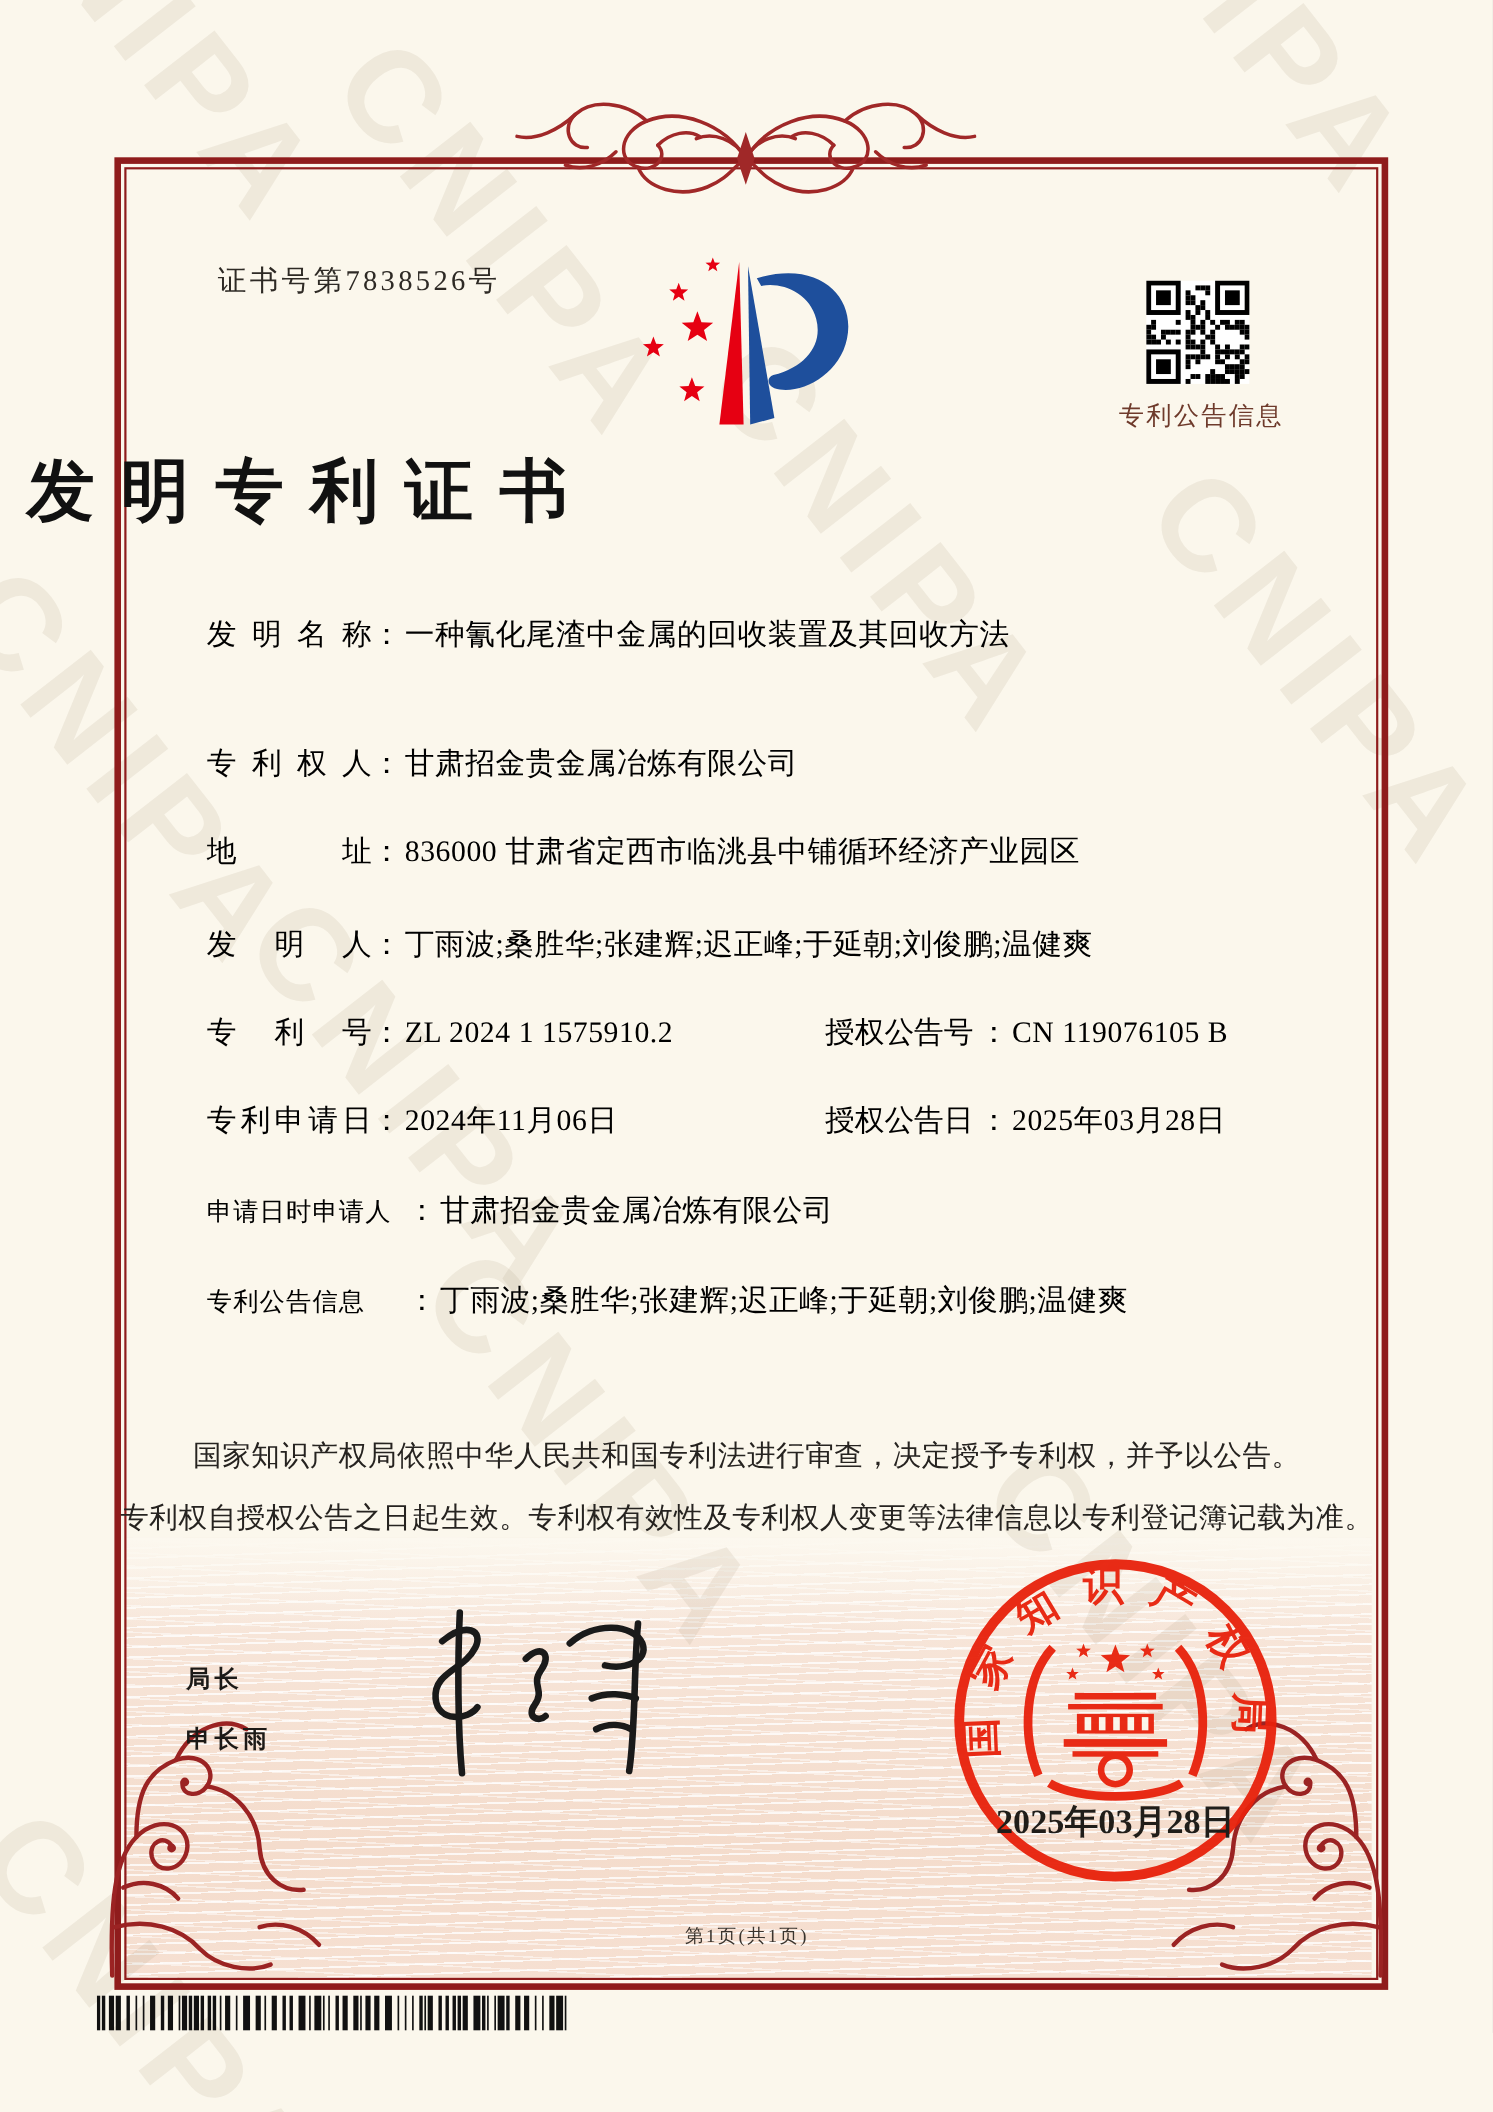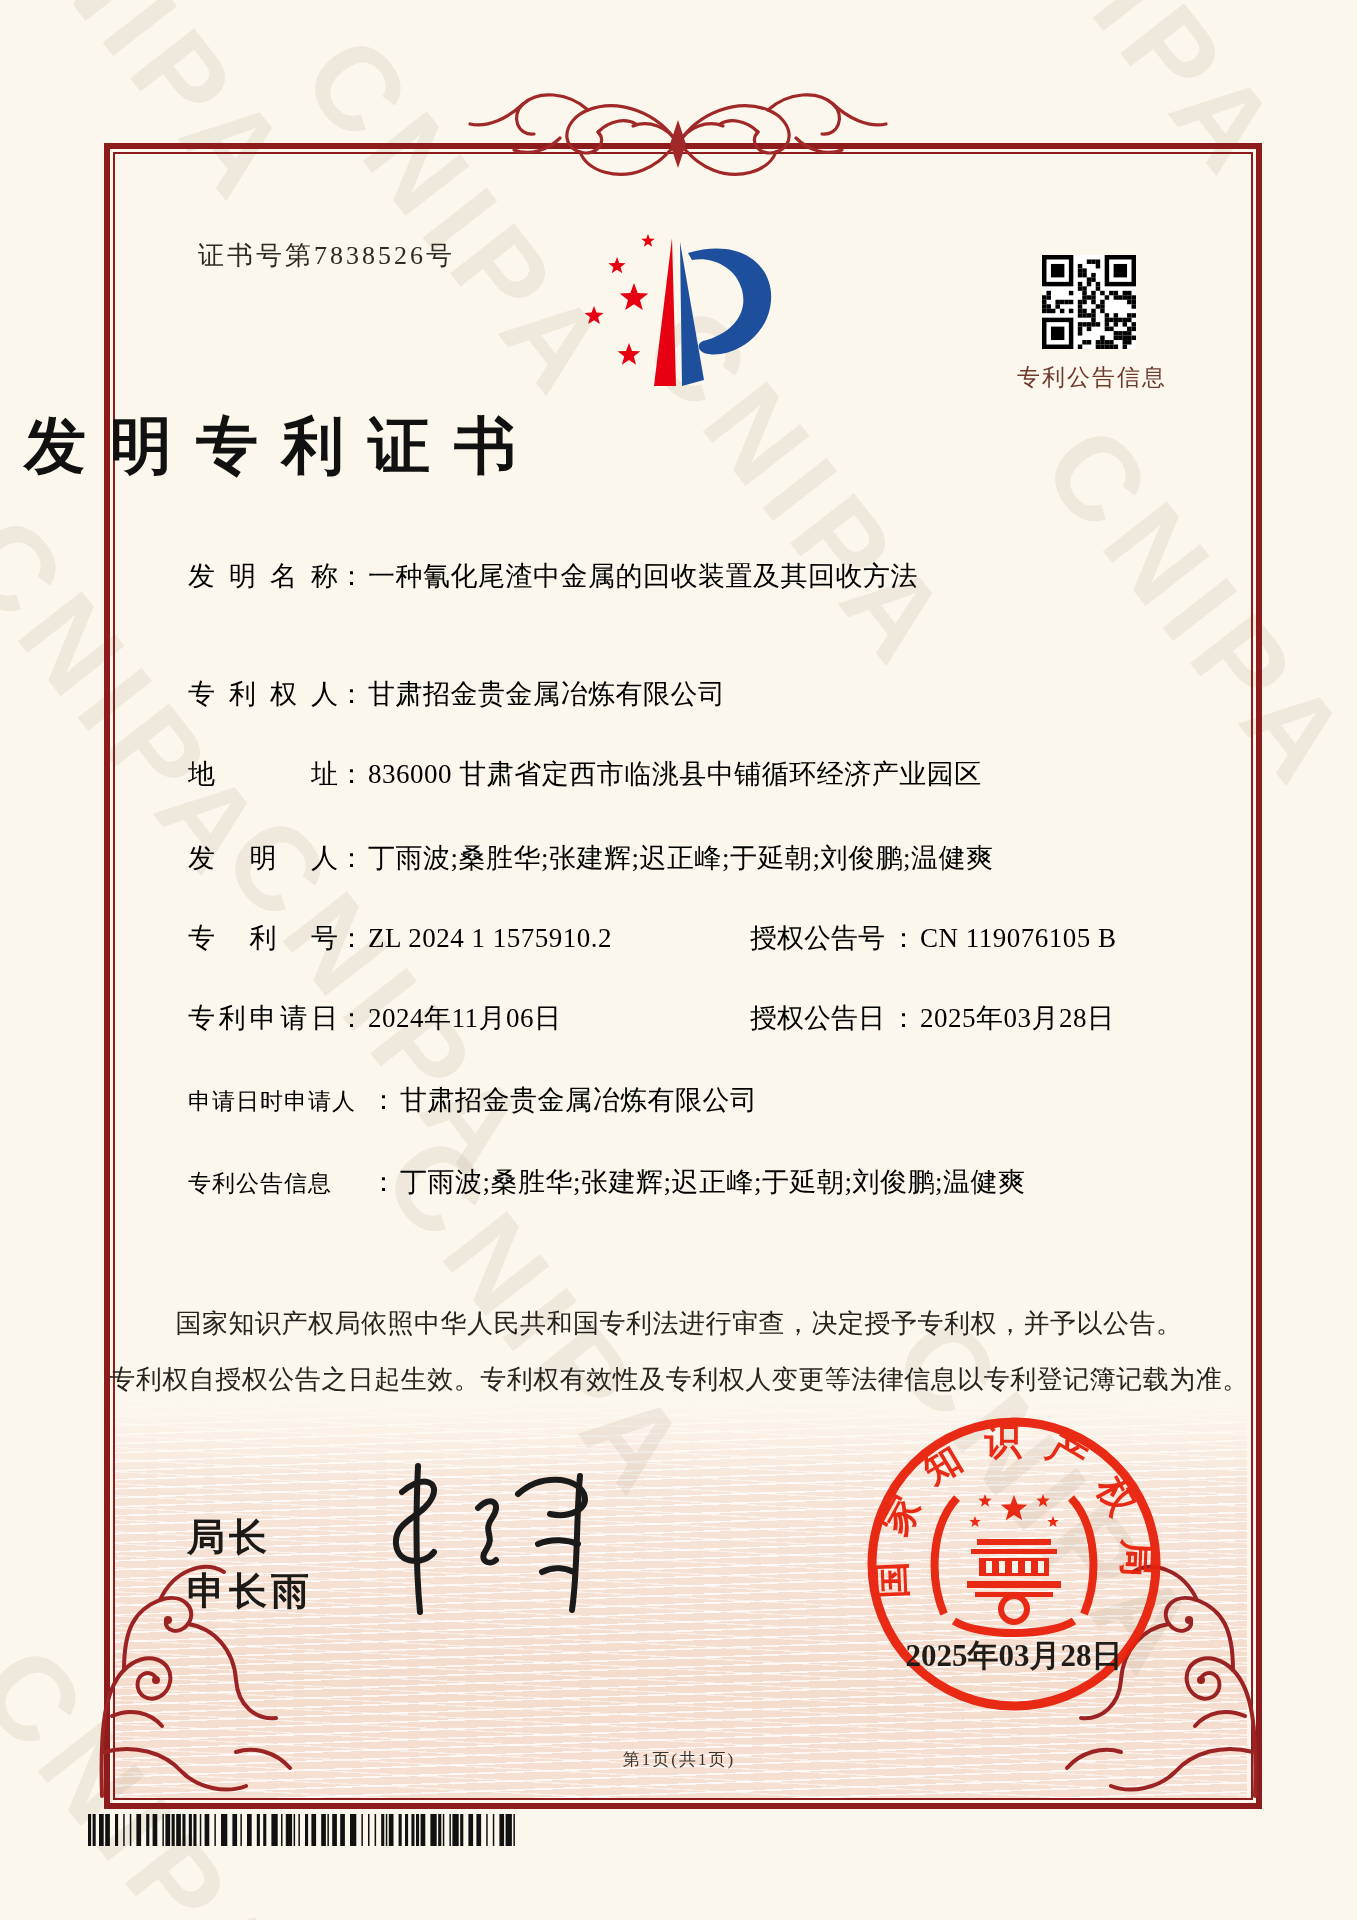--- a/index.html
+++ b/index.html
@@ -56,21 +56,21 @@
   .lblsm{display:inline-block; width:182px; font-size:23px; letter-spacing:1px; vertical-align:baseline;}
   .colon{display:inline-block; width:30px;}
   .val{letter-spacing:.5px;}
   .rcol{position:absolute; left:562px; top:0; white-space:nowrap;}
   .rlbl{display:inline-block; width:140px;}
   .legal{
     position:absolute; z-index:5; left:104px; width:1150px; text-align:center;
     font-size:26px; letter-spacing:.5px; white-space:nowrap; color:#262320;
   }
   .signer{
-    position:absolute; z-index:6; left:187px; font-size:38px; font-weight:bold;
+    position:absolute; z-index:6; left:169px; font-size:22px; font-weight:bold;
     font-family:"Liberation Sans", sans-serif; color:#1c1a17; letter-spacing:4px;
   }
   .signature{position:absolute; z-index:6; left:372px; top:1452px;}
   .seal{position:absolute; z-index:7; left:858px; top:1408px; opacity:.95;}
   .footer{
     position:absolute; z-index:5; left:104px; top:1748px; width:1150px;
     text-align:center; font-size:17px; letter-spacing:2px; color:#3a342e;
   }
   .barcode{position:absolute; z-index:5; left:88px; top:1814px;}
 </style>

